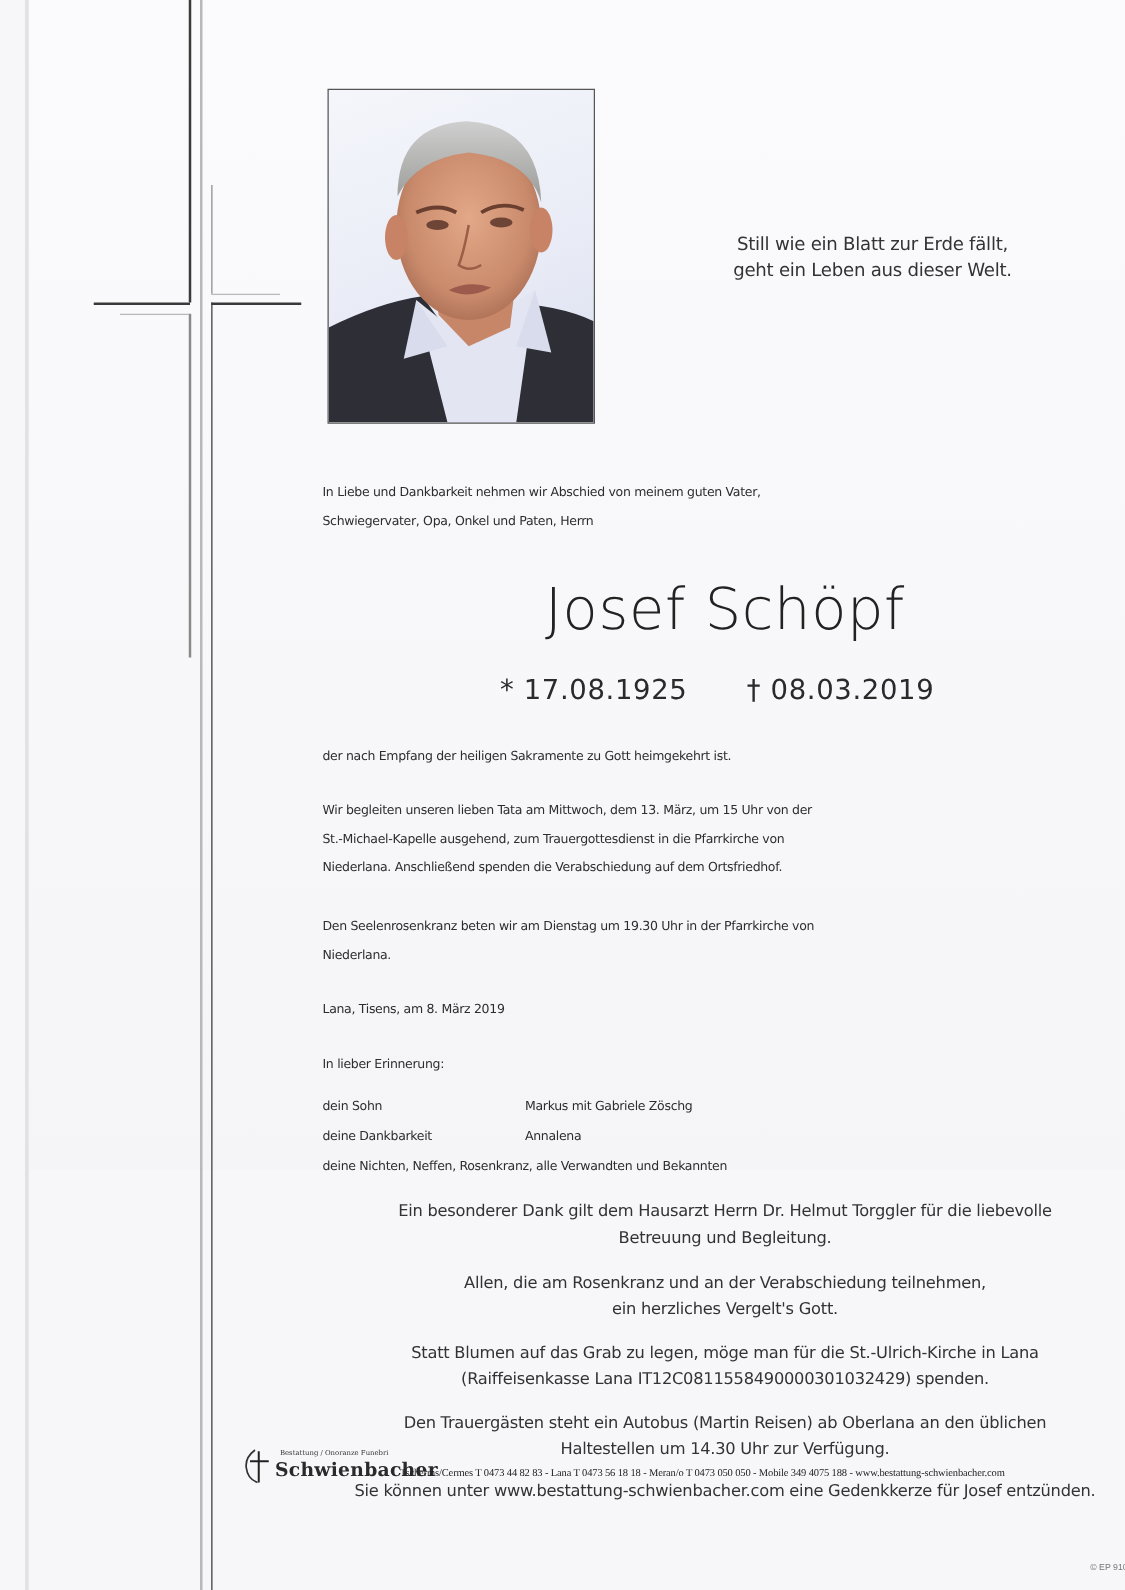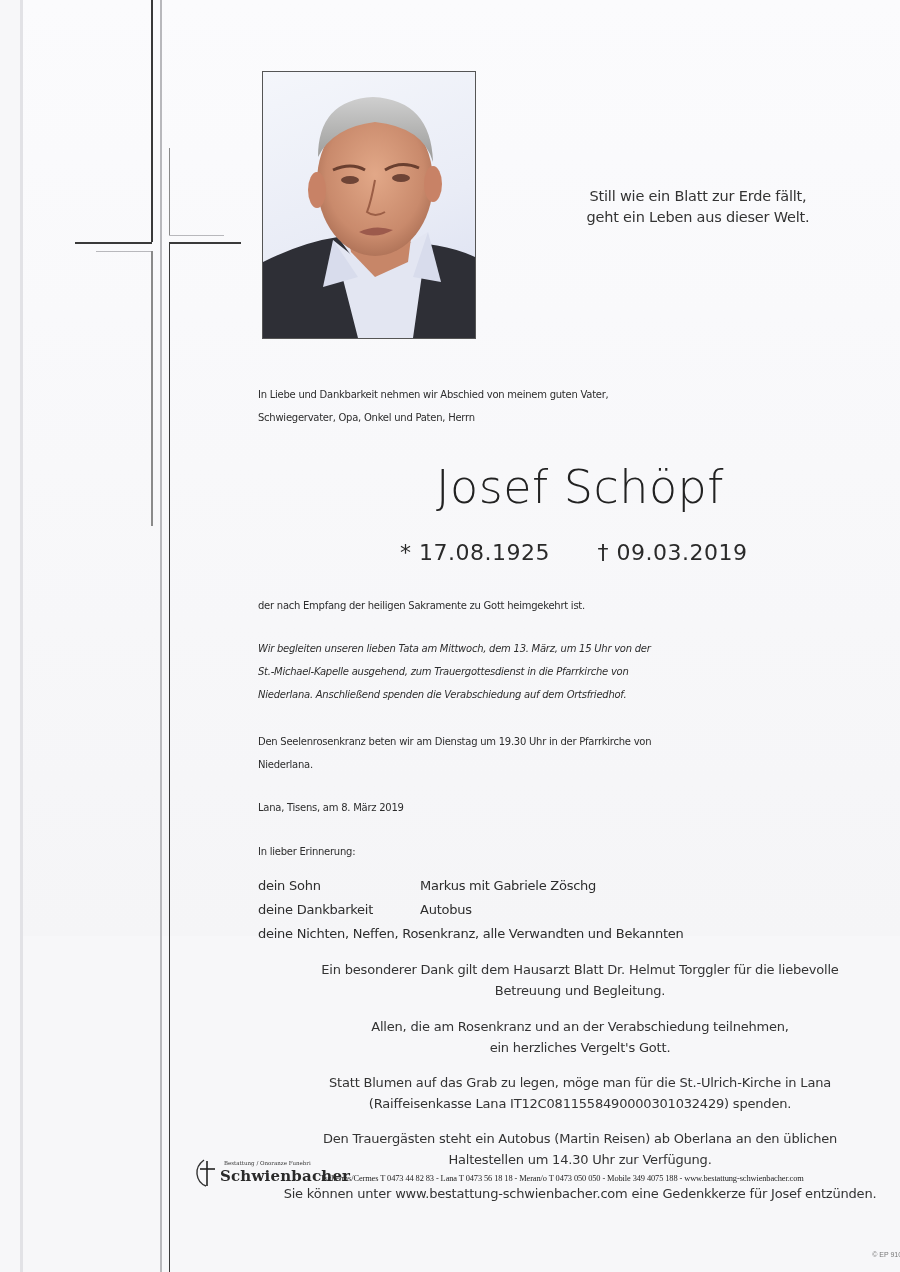--- a/index.html
+++ b/index.html
@@ -35,21 +35,21 @@
   .name {
     position: absolute; left: 300px; width: 520px; top: 460px; text-align: center;
     font-size: 46px; font-weight: 300; color: #222; letter-spacing: 0.5px;
     font-family: "DejaVu Sans", sans-serif;
   }
   .dates {
     position: absolute; left: 380px; top: 540px; font-size: 22px; color: #2a2a2a; letter-spacing: 0.5px;
   }
   .dates span { margin-right: 40px; }
 
-  .relatives { position: absolute; left: 238px; top: 874px; font-size: 13px; line-height: 24px; color: #2d2d2d; letter-spacing: -0.25px; }
+  .relatives { position: absolute; left: 238px; top: 874px; font-size: 10px; line-height: 24px; color: #2d2d2d; letter-spacing: -0.25px; }
   .rel-row { display: flex; }
   .rel-role { width: 162px; }
 
   .center-block { position: absolute; left: 240px; width: 640px; text-align: center; font-size: 13px; line-height: 21px; color: #333; letter-spacing: -0.2px; }
 
   .footer { position: absolute; left: 170px; top: 1156px; width: 720px; height: 34px; }
   .logo-cross { position: absolute; left: 4px; top: 2px; width: 22px; height: 30px; }
   .logo-small { position: absolute; left: 34px; top: 4px; font-size: 5.5px; color: #333; font-family: "DejaVu Serif", serif; }
   .logo-name { position: absolute; left: 30px; top: 11px; font-size: 15px; font-weight: bold; color: #2a2a2a; font-family: "DejaVu Serif", serif; letter-spacing: 0.2px; }
   .contact { position: absolute; left: 130px; top: 18px; font-size: 8.4px; font-family: Liberation Serif, serif; color: #222; white-space: nowrap; letter-spacing: -0.1px; }
@@ -120,53 +120,53 @@
 
   <div class="para" style="top:383px;">
     <div>In Liebe und Dankbarkeit nehmen wir Abschied von meinem guten Vater,</div>
     <div>Schwiegervater, Opa, Onkel und Paten, Herrn</div>
   </div>
 
   <div class="name">Josef Schöpf</div>
 
   <div class="dates">
     <span>* 17.08.1925</span>
-    <span>† 09.03.2019</span>
+    <span>† 08.03.2019</span>
   </div>
 
   <div class="para" style="top:594px;">der nach Empfang der heiligen Sakramente zu Gott heimgekehrt ist.</div>
 
-  <div class="para" style="top:637px;font-style:italic;">
+  <div class="para" style="top:637px;">
     <div>Wir begleiten unseren lieben Tata am Mittwoch, dem 13. März, um 15 Uhr von der</div>
     <div>St.-Michael-Kapelle ausgehend, zum Trauergottesdienst in die Pfarrkirche von</div>
     <div>Niederlana. Anschließend spenden die Verabschiedung auf dem Ortsfriedhof.</div>
   </div>
 
   <div class="para" style="top:730px;">
     <div>Den Seelenrosenkranz beten wir am Dienstag um 19.30 Uhr in der Pfarrkirche von</div>
     <div>Niederlana.</div>
   </div>
 
   <div class="para" style="top:796px;">Lana, Tisens, am 8. März 2019</div>
   <div class="para" style="top:840px;">In lieber Erinnerung:</div>
 
   <div class="relatives">
     <div class="rel-row">
       <span class="rel-role">dein Sohn</span>
       <span>Markus mit Gabriele Zöschg</span>
     </div>
     <div class="rel-row">
       <span class="rel-role">deine Dankbarkeit</span>
-      <span>Autobus</span>
+      <span>Annalena</span>
     </div>
     <div>deine Nichten, Neffen, Rosenkranz, alle Verwandten und Bekannten</div>
   </div>
 
   <div class="center-block" style="top:959px;">
-    <div>Ein besonderer Dank gilt dem Hausarzt Blatt Dr. Helmut Torggler für die liebevolle</div>
+    <div>Ein besonderer Dank gilt dem Hausarzt Herrn Dr. Helmut Torggler für die liebevolle</div>
     <div>Betreuung und Begleitung.</div>
   </div>
 
   <div class="center-block" style="top:1016px;">
     <div>Allen, die am Rosenkranz und an der Verabschiedung teilnehmen,</div>
     <div>ein herzliches Vergelt's Gott.</div>
   </div>
 
   <div class="center-block" style="top:1072px;">
     <div>Statt Blumen auf das Grab zu legen, möge man für die St.-Ulrich-Kirche in Lana</div>

